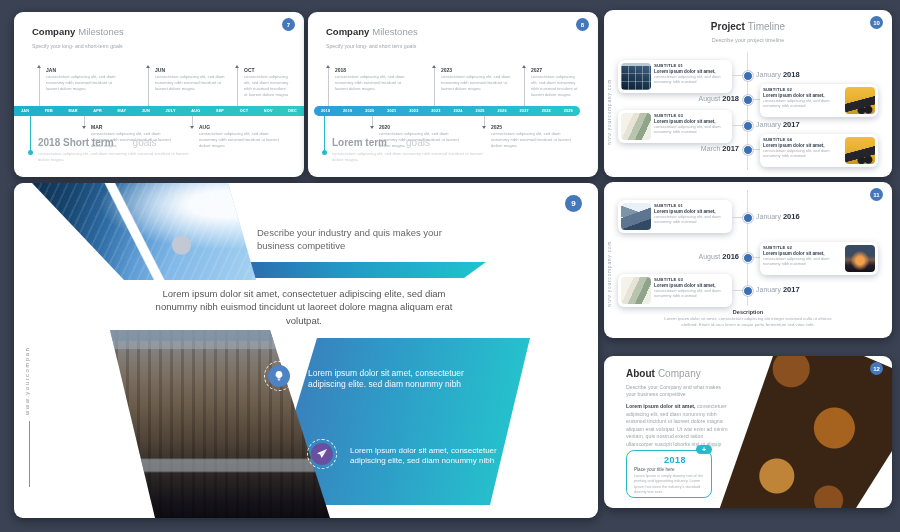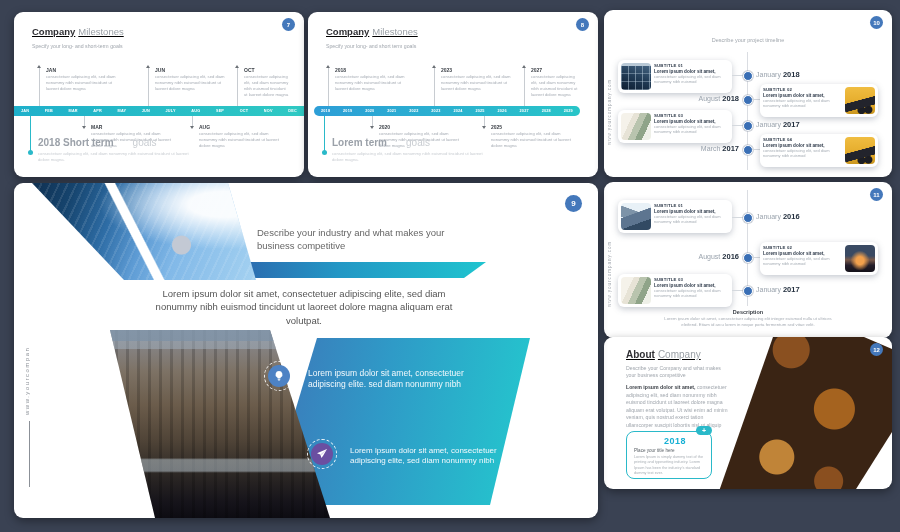--- a/index.html
+++ b/index.html
@@ -3,21 +3,21 @@
 <meta charset="utf-8">
 <style>
   html,body{margin:0;padding:0;background:#2e3545;}
   .canvas{position:relative;width:900px;height:532px;background:#3a4253;overflow:hidden;
           font-family:"Liberation Sans",sans-serif;}
   .slide{position:absolute;background:#fff;border-radius:9px;overflow:hidden;
          box-shadow:0 3px 10px rgba(0,0,0,.38);}
   .badge{position:absolute;background:#4478bb;color:#fff;border-radius:50%;
          display:flex;align-items:center;justify-content:center;font-weight:bold;}
   .badge.sm{width:13px;height:13px;font-size:6px;right:9px;top:6px;}
-  .t-row{position:absolute;white-space:nowrap;text-decoration:underline;}
+  .t-row{position:absolute;white-space:nowrap;}
   .t-bold{font-weight:bold;color:#2f2f33;}
   .t-light{color:#9aa0a6;margin-left:3px;font-weight:normal;}
   .subtl{position:absolute;color:#a0a6ad;}
   
   .tl-bar{position:absolute;display:flex;align-items:center;justify-content:space-between;
           padding:0 7px;box-sizing:border-box;}
   .tl-bar span{color:#fff;font-size:3.8px;font-weight:bold;letter-spacing:.2px;}
   .bar-months{background:linear-gradient(90deg,#1fb0cb,#2fc9c3);}
   .bar-years{background:linear-gradient(90deg,#2d9ed7,#28c5c8);border-radius:5px;}
   .vline{position:absolute;width:1px;background:#c8ccd1;}
@@ -240,20 +240,23 @@
     <div class="goal-line" style="left:16px;top:104px;height:35px"></div>
     <div class="goal-dot" style="left:14px;top:138px"></div>
     <div class="goal-head" style="left:24px;top:125px">
       <b>Lorem term</b><span>goals</span>
     </div>
     <div class="goal-text" style="left:24px;top:139px;width:155px">consectetuer adipiscing elit, sed diam nonummy nibh euismod tincidunt ut laoreet dolore magna.</div>
   </div>
 
   <div class="slide" style="left:604px;top:10px;width:288px;height:167px">
     <div class="badge sm">10</div>
+    <div class="t-row" style="left:0;top:11px;width:288px;text-align:center;font-size:10px">
+      <span class="t-bold">Project</span><span class="t-light">Timeline</span>
+    </div>
     <div class="subtl" style="left:0;top:27px;width:288px;text-align:center;font-size:5.5px">Describe your project timeline</div>
     <div class="side-text" style="left:3px;top:45px;height:90px">www.yourcompany.com</div>
     <div class="c-line" style="left:143px;top:42px;height:118px"></div>
 
     <div class="card" style="left:14px;top:50px;width:114px">
       <div class="thumb th-window"></div>
       <div class="card-body">
         <div class="c-sub">SUBTITLE 01</div>
         <div class="c-bold">Lorem ipsum dolor sit amet,</div>
         <div class="c-text">consectetuer adipiscing elit, sed diam nonummy nibh euismod</div>
@@ -338,42 +341,42 @@
       </div>
     </div>
     <div class="hline" style="left:128px;top:108px;width:11px"></div>
     <div class="tdot" style="left:139px;top:104px"></div>
     <div class="date" style="left:152px;top:103px"><span>January</span><b>2017</b></div>
 
     <div class="desc-title" style="left:59px;top:127px;width:170px">Description</div>
     <div class="desc-text" style="left:59px;top:134px;width:170px">Lorem ipsum dolor sit amet, consectetuer adipiscing elit integer euismod nulla ut ultrices eleifend. Etiam id arcu lorem in neque porta fermentum sed vitae velit.</div>
   </div>
 
-  <div class="slide" style="left:604px;top:337px;width:288px;height:152px">
+  <div class="slide" style="left:604px;top:356px;width:288px;height:152px">
     <div class="leaves-photo"></div>
     <div class="badge sm">12</div>
     <div class="t-row" style="left:22px;top:12px;font-size:10px">
       <span class="t-bold">About</span><span class="t-light">Company</span>
     </div>
     <div class="subtl" style="left:22px;top:28px;width:105px;font-size:5.2px;line-height:1.4">Describe your Company and what makes your business competitive</div>
     <div style="position:absolute;left:22px;top:47px;width:105px;font-size:5.2px;line-height:1.45">
       <b style="color:#3a3f46">Lorem ipsum dolor sit amet,</b><span style="color:#a0a6ad"> consectetuer adipiscing elit, sed diam nonummy nibh euismod tincidunt ut laoreet dolore magna aliquam erat volutpat. Ut wisi enim ad minim veniam, quis nostrud exerci tation ullamcorper suscipit lobortis nisl ut aliquip</span>
     </div>
     <div class="year-box" style="left:22px;top:94px;width:86px;height:48px"></div>
     <div class="year-num" style="left:60px;top:99px">2018</div>
     <div class="plus-pill" style="left:92px;top:89px;width:16px;height:9px">+</div>
     <div class="bx-title" style="left:30px;top:111px">Place your title here</div>
     <div class="bx-text" style="left:30px;top:118px;width:70px">Lorem Ipsum is simply dummy text of the printing and typesetting industry. Lorem Ipsum has been the industry's standard dummy text ever.</div>
   </div>
 
   <div class="slide" style="left:14px;top:183px;width:584px;height:335px">
     <div class="teal-bar"></div>
     <div class="glass-photo"></div>
     <div class="badge" style="left:551px;top:12px;width:17px;height:17px;font-size:8px">9</div>
-    <div class="subtl" style="left:243px;top:44px;width:205px;font-size:9.5px;line-height:1.35;color:#666">Describe your industry and what makes your business competitive</div>
+    <div class="subtl" style="left:243px;top:44px;width:205px;font-size:9.5px;line-height:1.35;color:#666">Describe your industry and quis makes your business competitive</div>
     <div style="position:absolute;left:140px;top:104px;width:300px;text-align:center;font-size:9.5px;line-height:1.4;color:#555">Lorem ipsum dolor sit amet, consectetuer adipiscing elite, sed diam nonummy nibh euismod tincidunt ut laoreet dolore magna aliquam erat volutpat.</div>
 
     <div class="grad-shape"></div>
     <div class="cathedral-photo"></div>
 
     <div class="feat-circle" style="left:250px;top:178px">
       <div class="feat-inner fi-blue">
         <svg width="12" height="12" viewBox="0 0 24 24">
             <path d="M12 2a7 7 0 0 0-4 12.7c.8.6 1.3 1.4 1.5 2.3h5c.2-.9.7-1.7 1.5-2.3A7 7 0 0 0 12 2zM9.5 18.5h5v1a1.5 1.5 0 0 1-1.5 1.5h-2a1.5 1.5 0 0 1-1.5-1.5z" fill="#fff"></path>
           </svg>

